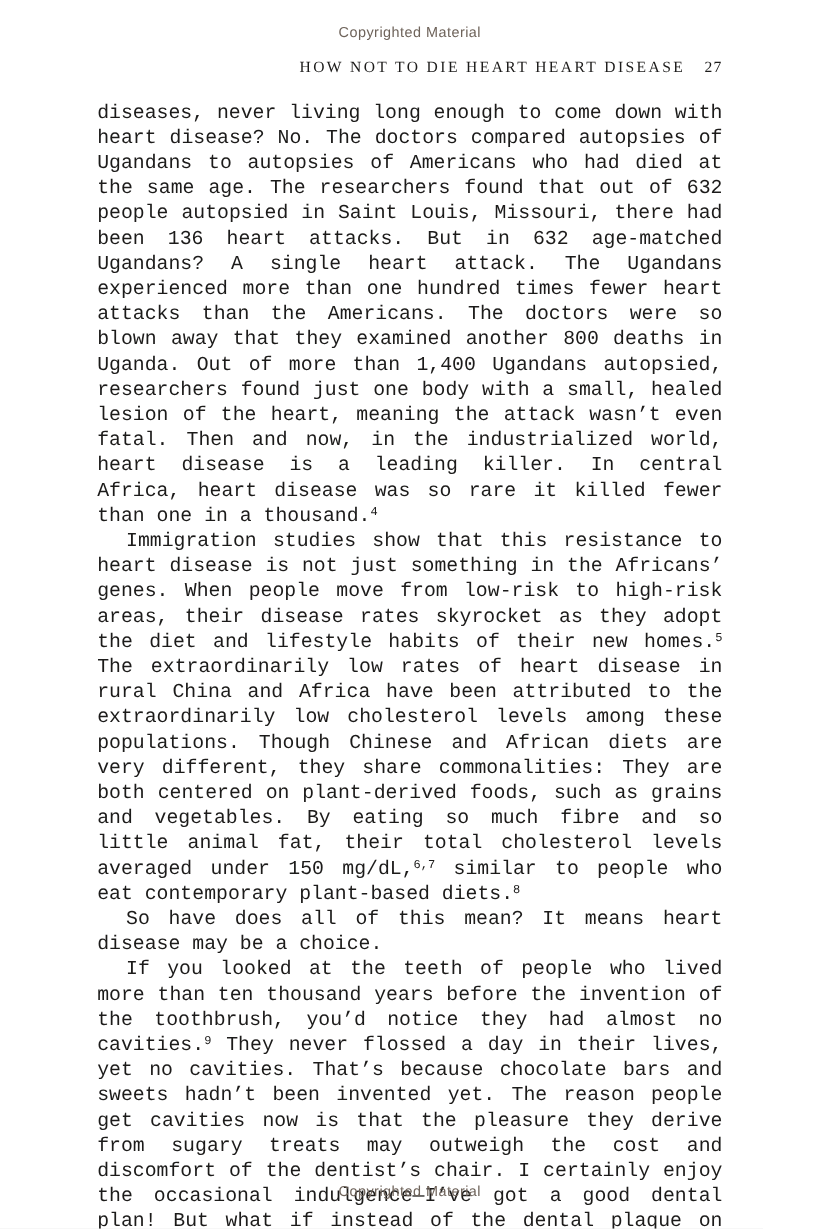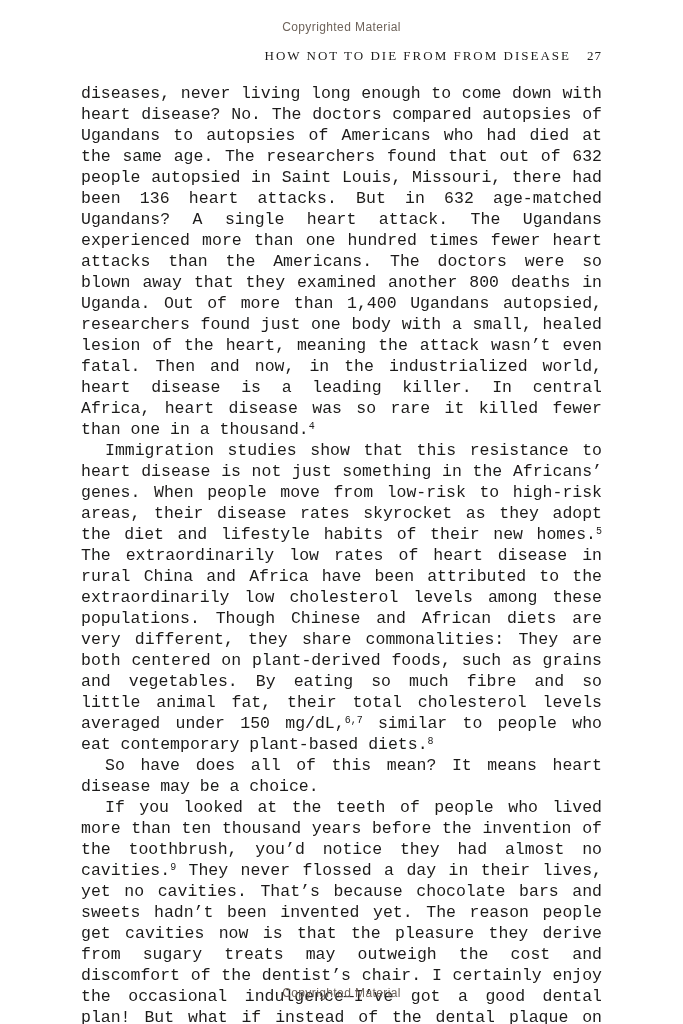--- a/index.html
+++ b/index.html
@@ -74,21 +74,21 @@
   }
 </style>
 </head>
 <body>
 
 <div class="page">
 
   <div class="copyright-notice copyright-top">Copyrighted Material</div>
 
   <div class="running-header">
-    <span>HOW NOT TO DIE FROM FROM DISEASE</span>
+    <span>HOW NOT TO DIE HEART HEART DISEASE</span>
     <span class="page-number">27</span>
   </div>
 
   <div class="body-text" id="body-text">
       <p><span>diseases, never living long enough to come down with heart disease? No. The doctors compared autopsies of Ugandans to autopsies of Americans who had died at the same age. The researchers found that out of 632 people autopsied in Saint Louis, Missouri, there had been 136 heart attacks. But in 632 age-matched Ugandans? A single heart attack. The Ugandans experienced more than one hundred times fewer heart attacks than the Americans. The doctors were so blown away that they examined another 800 deaths in Uganda. Out of more than 1,400 Ugandans autopsied, researchers found just one body with a small, healed lesion of the heart, meaning the attack wasn’t even fatal. Then and now, in the industrialized world, heart disease is a leading killer. In central Africa, heart disease was so rare it killed fewer than one in a thousand.</span><sup>4</sup></p>
       <p class="indent"><span>Immigration studies show that this resistance to heart disease is not just something in the Africans’ genes. When people move from low-risk to high-risk areas, their disease rates skyrocket as they adopt the diet and lifestyle habits of their new homes.</span><sup>5</sup><span> The extraordinarily low rates of heart disease in rural China and Africa have been attributed to the extraordinarily low cholesterol levels among these populations. Though Chinese and African diets are very different, they share commonalities: They are both centered on plant-derived foods, such as grains and vegetables. By eating so much fibre and so little animal fat, their total cholesterol levels averaged under 150 mg/dL,</span><sup>6,7</sup><span> similar to people who eat contemporary plant-based diets.</span><sup>8</sup></p>
       <p class="indent"><span>So have does all of this mean? It means heart disease may be a choice.</span></p>
       <p class="indent"><span>If you looked at the teeth of people who lived more than ten thousand years before the invention of the toothbrush, you’d notice they had almost no cavities.</span><sup>9</sup><span> They never flossed a day in their lives, yet no cavities. That’s because chocolate bars and sweets hadn’t been invented yet. The reason people get cavities now is that the pleasure they derive from sugary treats may outweigh the cost and discomfort of the dentist’s chair. I certainly enjoy the occasional indulgence—I’ve got a good dental plan! But what if instead of the dental plaque on our teeth, we’re talking about the atherosclerotic plaque building up in our arteries? We’re not just talking about scraping tartar anymore. We’re talking about life and death.</span></p>
       <p class="indent"><span>Heart disease is the number-one reason we and lives of our loved</span></p>
     </div>

